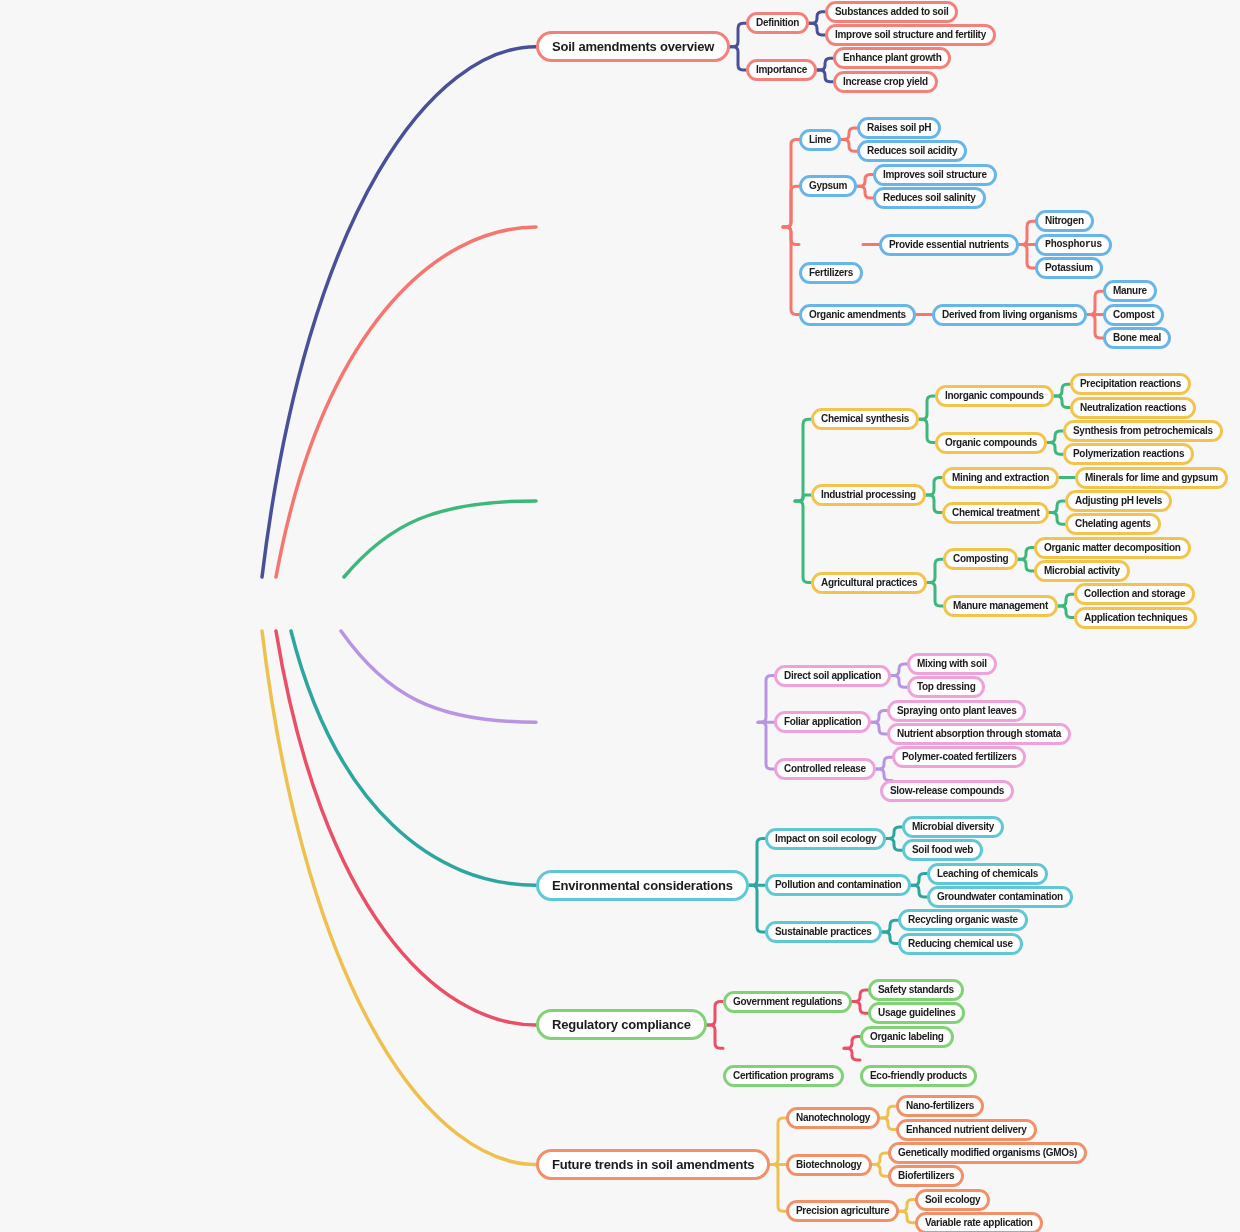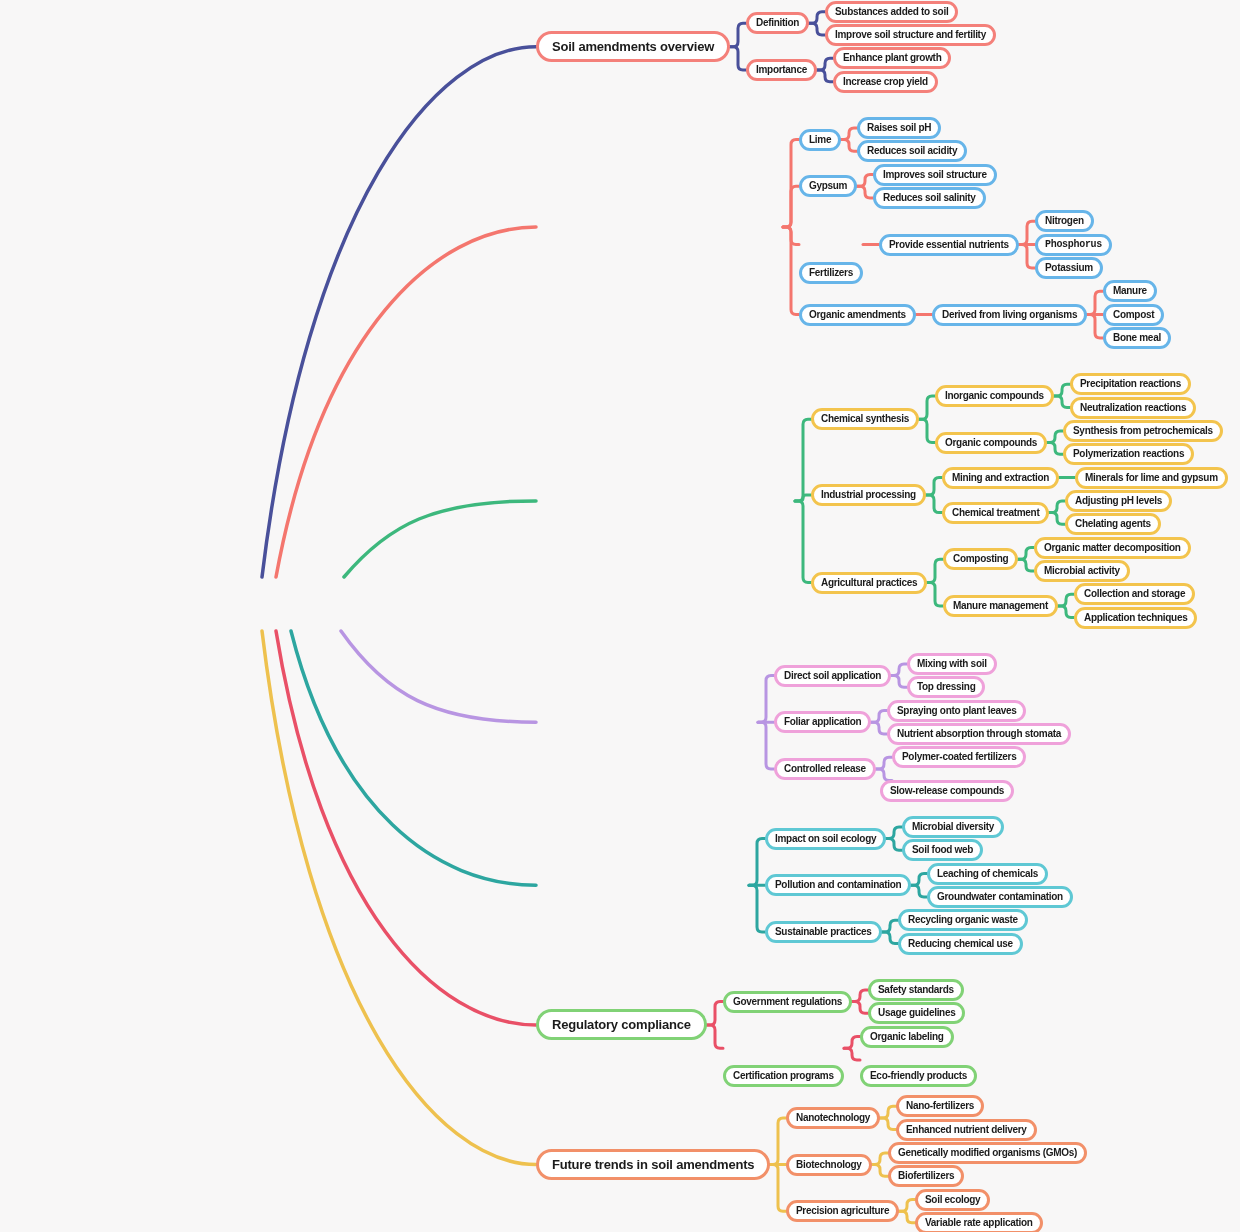--- a/index.html
+++ b/index.html
@@ -160,20 +160,21 @@
     <div class="node" style="border-color: rgb(243, 196, 77); left: 1074px; top: 606.6px;"><span>Application techniques</span></div>
     <div class="node" style="border-color: rgb(239, 161, 218); left: 774px; top: 664.6px;"><span>Direct soil application</span></div>
     <div class="node" style="border-color: rgb(239, 161, 218); left: 907px; top: 652.9px;"><span>Mixing with soil</span></div>
     <div class="node" style="border-color: rgb(239, 161, 218); left: 907px; top: 676.2px;"><span>Top dressing</span></div>
     <div class="node" style="border-color: rgb(239, 161, 218); left: 774px; top: 711.2px;"><span>Foliar application</span></div>
     <div class="node" style="border-color: rgb(239, 161, 218); left: 887px; top: 699.6px;"><span>Spraying onto plant leaves</span></div>
     <div class="node" style="border-color: rgb(239, 161, 218); left: 887px; top: 722.9px;"><span>Nutrient absorption through stomata</span></div>
     <div class="node" style="border-color: rgb(239, 161, 218); left: 774px; top: 757.9px;"><span>Controlled release</span></div>
     <div class="node" style="border-color: rgb(239, 161, 218); left: 892px; top: 746.2px;"><span>Polymer-coated fertilizers</span></div>
     <div class="node" style="border-color: rgb(239, 161, 218); left: 880px; top: 769.6px; margin-top: 10px;"><span>Slow-release compounds</span></div>
+    <div class="node main" style="border-color: rgb(95, 200, 212); left: 536px; top: 869.7px;"><span>Environmental considerations</span></div>
     <div class="node" style="border-color: rgb(95, 200, 212); left: 765px; top: 827.6px;"><span>Impact on soil ecology</span></div>
     <div class="node" style="border-color: rgb(95, 200, 212); left: 902px; top: 815.9px;"><span>Microbial diversity</span></div>
     <div class="node" style="border-color: rgb(95, 200, 212); left: 902px; top: 839.2px;"><span>Soil food web</span></div>
     <div class="node" style="border-color: rgb(95, 200, 212); left: 765px; top: 874.2px;"><span>Pollution and contamination</span></div>
     <div class="node" style="border-color: rgb(95, 200, 212); left: 927px; top: 862.6px;"><span>Leaching of chemicals</span></div>
     <div class="node" style="border-color: rgb(95, 200, 212); left: 927px; top: 885.9px;"><span>Groundwater contamination</span></div>
     <div class="node" style="border-color: rgb(95, 200, 212); left: 765px; top: 920.9px;"><span>Sustainable practices</span></div>
     <div class="node" style="border-color: rgb(95, 200, 212); left: 898px; top: 909.2px;"><span>Recycling organic waste</span></div>
     <div class="node" style="border-color: rgb(95, 200, 212); left: 898px; top: 932.5px;"><span>Reducing chemical use</span></div>
     <div class="node main" style="border-color: rgb(129, 210, 118); left: 536px; top: 1009.4px;"><span>Regulatory compliance</span></div>

